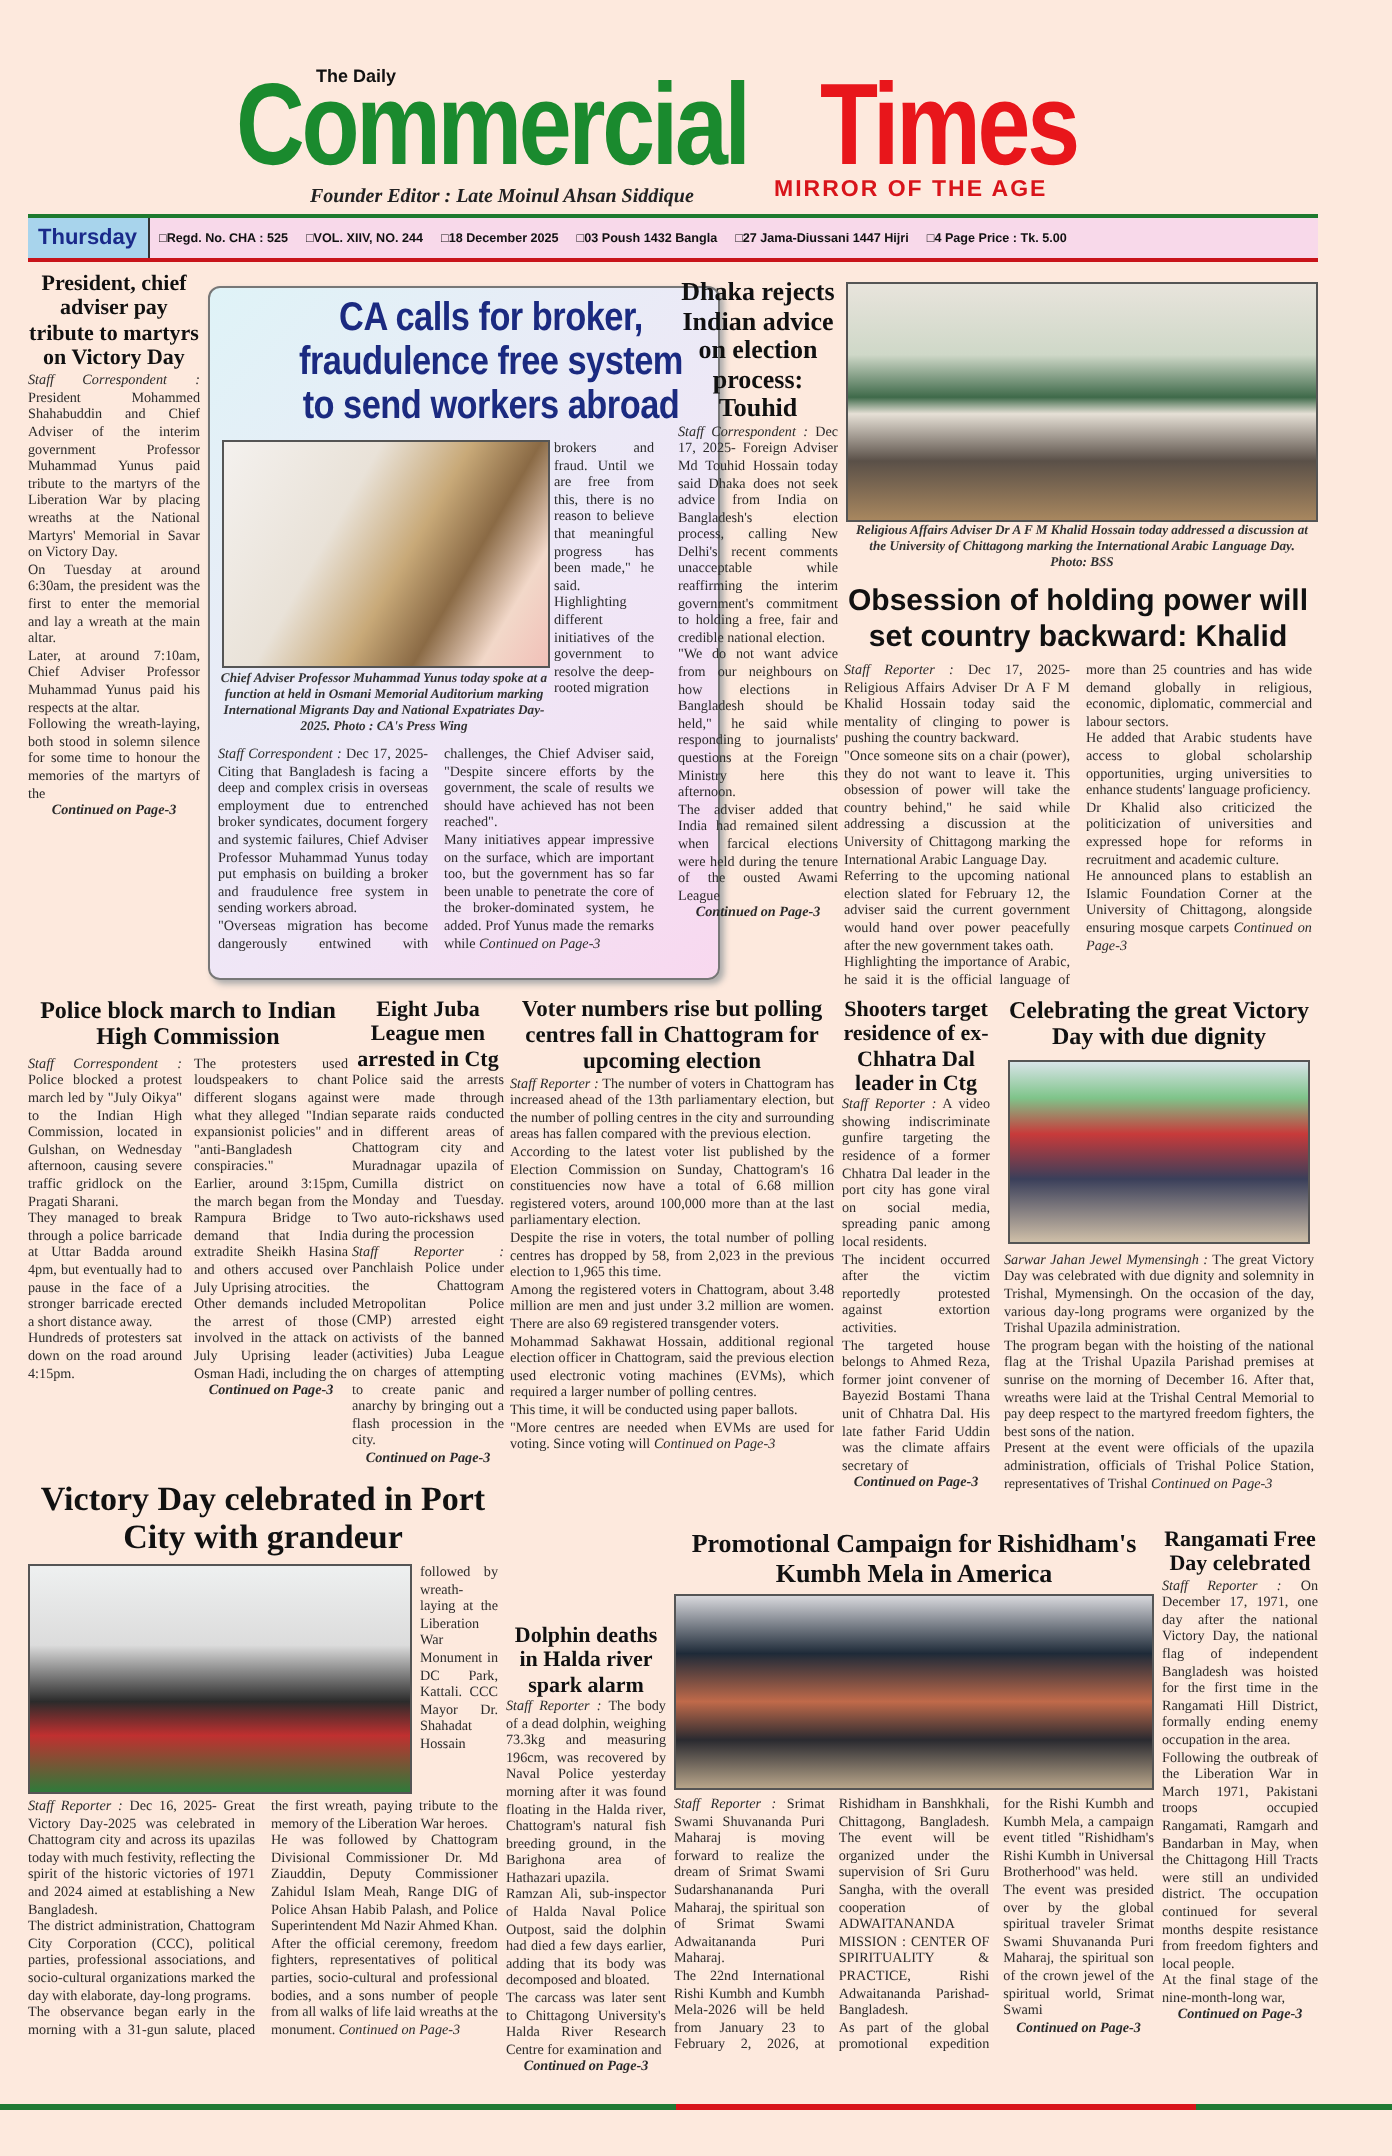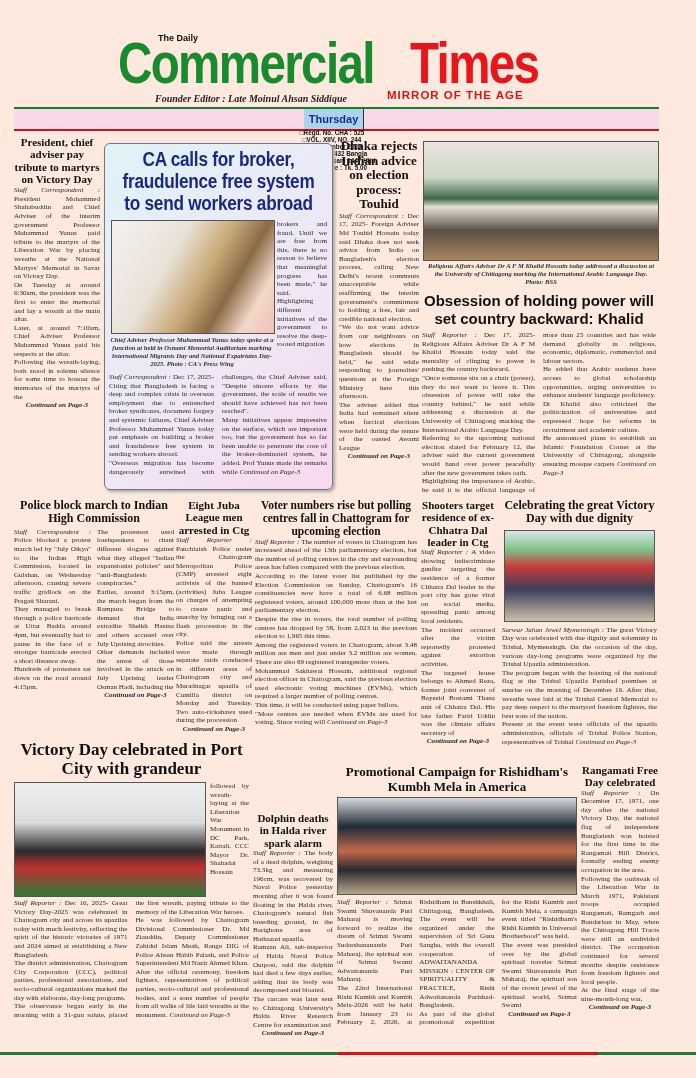--- a/index.html
+++ b/index.html
@@ -4,35 +4,35 @@
 <style>
   html,body{margin:0;padding:0;}
   body{width:696px;height:1078px;background:#fde9dd;position:relative;overflow:hidden;font-family:"Liberation Serif","DejaVu Serif",serif;color:#222;}
   .abs{position:absolute;}
   
   .the-daily{left:158px;top:33px;font:bold 9px "Liberation Sans",sans-serif;color:#111;}
   .brand-green{left:118px;top:30px;font:bold 58px "Liberation Sans",sans-serif;color:#1a8a2e;letter-spacing:-2px;transform:scaleX(0.82);transform-origin:left;line-height:66px;}
   .brand-red{left:410px;top:30px;font:bold 58px "Liberation Sans",sans-serif;color:#e8161b;letter-spacing:-2px;transform:scaleX(0.82);transform-origin:left;line-height:66px;}
   .founder{left:155px;top:93px;font:italic bold 10px "Liberation Serif",serif;color:#222;}
   .mirror{left:387px;top:89px;font:bold 11.5px "Liberation Sans",sans-serif;color:#d8141a;letter-spacing:1px;}
-  .infobar{left:14px;top:107px;width:645px;height:20px;background:#f8d9ea;border-top:2px solid #1e7a2e;border-bottom:2px solid #c8141a;display:flex;align-items:center;font:bold 6.3px "Liberation Sans",sans-serif;color:#111;white-space:nowrap;flex-direction:column;}
+  .infobar{left:14px;top:107px;width:645px;height:20px;background:#f8d9ea;border-top:2px solid #1e7a2e;border-bottom:2px solid #c8141a;display:flex;align-items:center;font:bold 6.3px "Liberation Sans",sans-serif;color:#111;white-space:nowrap;}
   .infobar .day{background:#a8d4ec;color:#1a2a8a;font:bold 11px "Liberation Sans",sans-serif;padding:0 5px;height:20px;line-height:20px;border-right:1px solid #333;margin-right:5px;}
   .infobar .it{margin-right:9px;}
   .infobar .it:before{content:"\25A1 ";font-weight:normal;}
   
   .hl{font-weight:bold;text-align:center;color:#111;line-height:1.12;}
   .body{font-size:7.1px;line-height:8.6px;text-align:justify;color:#2a2a2a;}
   .body p{margin:0;}
   .by{font-style:italic;font-weight:normal;}
   .cont{font-style:italic;font-weight:bold;display:block;text-align:center;}
   .caption{font-style:italic;font-weight:bold;font-size:6.6px;line-height:8px;text-align:center;color:#333;}
   .photo{background:linear-gradient(160deg,#c9d6dc 0%,#8a8f86 45%,#4a4a3f 70%,#b89a6a 100%);border:1px solid #555;}
   .cols2{column-count:2;column-gap:8px;}
   .cols3{column-count:3;column-gap:7px;}
-  .featurebox{left:104px;top:143px;width:227px;height:345px;border:1px solid #777;border-radius:6px;background:linear-gradient(135deg,#dff3f7 0%,#f0e6f6 60%,#f8d8ef 100%);box-shadow:2px 2px 3px #aaa;}
+  .featurebox{left:104px;top:143px;width:227px;height:345px;border:1px solid #777;border-radius:6px;background:linear-gradient(135deg,#dff3f7 0%,#f0e6f6 60%,#f8d8ef 100%);box-shadow:2px 2px 3px #aaa;padding-left:27px;}
   .ca-hl{font:bold 20px "Liberation Sans",sans-serif;color:#1b2a80;text-align:center;line-height:22px;transform:scaleX(0.86);transform-origin:center;letter-spacing:-0.3px;}
   .bottom-rule{left:0;top:1052px;width:696px;height:3px;background:#1f7a34;}
   .bot-red{left:338px;top:1052px;width:260px;height:3px;background:#d8141a;}
 </style>
 </head>
 <body>
 
 <div class="abs the-daily">The Daily</div>
 <div class="abs brand-green">Commercial</div>
 <div class="abs brand-red">Times</div>
@@ -106,22 +106,22 @@
     <p>The protesters used loudspeakers to chant different slogans against what they alleged "Indian expansionist policies" and "anti-Bangladesh conspiracies."</p>
     <p>Earlier, around 3:15pm, the march began from the Rampura Bridge to demand that India extradite Sheikh Hasina and others accused over July Uprising atrocities.</p>
     <p>Other demands included the arrest of those involved in the attack on July Uprising leader Osman Hadi, including the</p>
     <span class="cont">Continued on Page-3</span>
   </div>
 </div>
 
 <div class="abs" style="left:176px;top:499px;width:76px;">
   <div class="hl" style="font-size:11px;">Eight Juba League men arrested in Ctg</div>
   <div class="body">
+    <p>Police said the arrests were made through separate raids conducted in different areas of Chattogram city and Muradnagar upazila of Cumilla district on Monday and Tuesday. Two auto-rickshaws used during the procession</p>
     <p><span class="by">Staff Reporter :</span> <span>Panchlaish Police under the Chattogram Metropolitan Police (CMP) arrested eight activists of the banned (activities) Juba League on charges of attempting to create panic and anarchy by bringing out a flash procession in the city.</span></p>
-    <p>Police said the arrests were made through separate raids conducted in different areas of Chattogram city and Muradnagar upazila of Cumilla district on Monday and Tuesday. Two auto-rickshaws used during the procession</p>
     <span class="cont">Continued on Page-3</span>
   </div>
 </div>
 
 <div class="abs" style="left:255px;top:499px;width:162px;">
   <div class="hl" style="font-size:11.5px;">Voter numbers rise but polling centres fall in Chattogram for upcoming election</div>
   <div class="body">
     <p><span class="by">Staff Reporter :</span> <span>The number of voters in Chattogram has increased ahead of the 13th parliamentary election, but the number of polling centres in the city and surrounding areas has fallen compared with the previous election.</span></p>
     <p>According to the latest voter list published by the Election Commission on Sunday, Chattogram's 16 constituencies now have a total of 6.68 million registered voters, around 100,000 more than at the last parliamentary election.</p>
     <p>Despite the rise in voters, the total number of polling centres has dropped by 58, from 2,023 in the previous election to 1,965 this time.</p>

